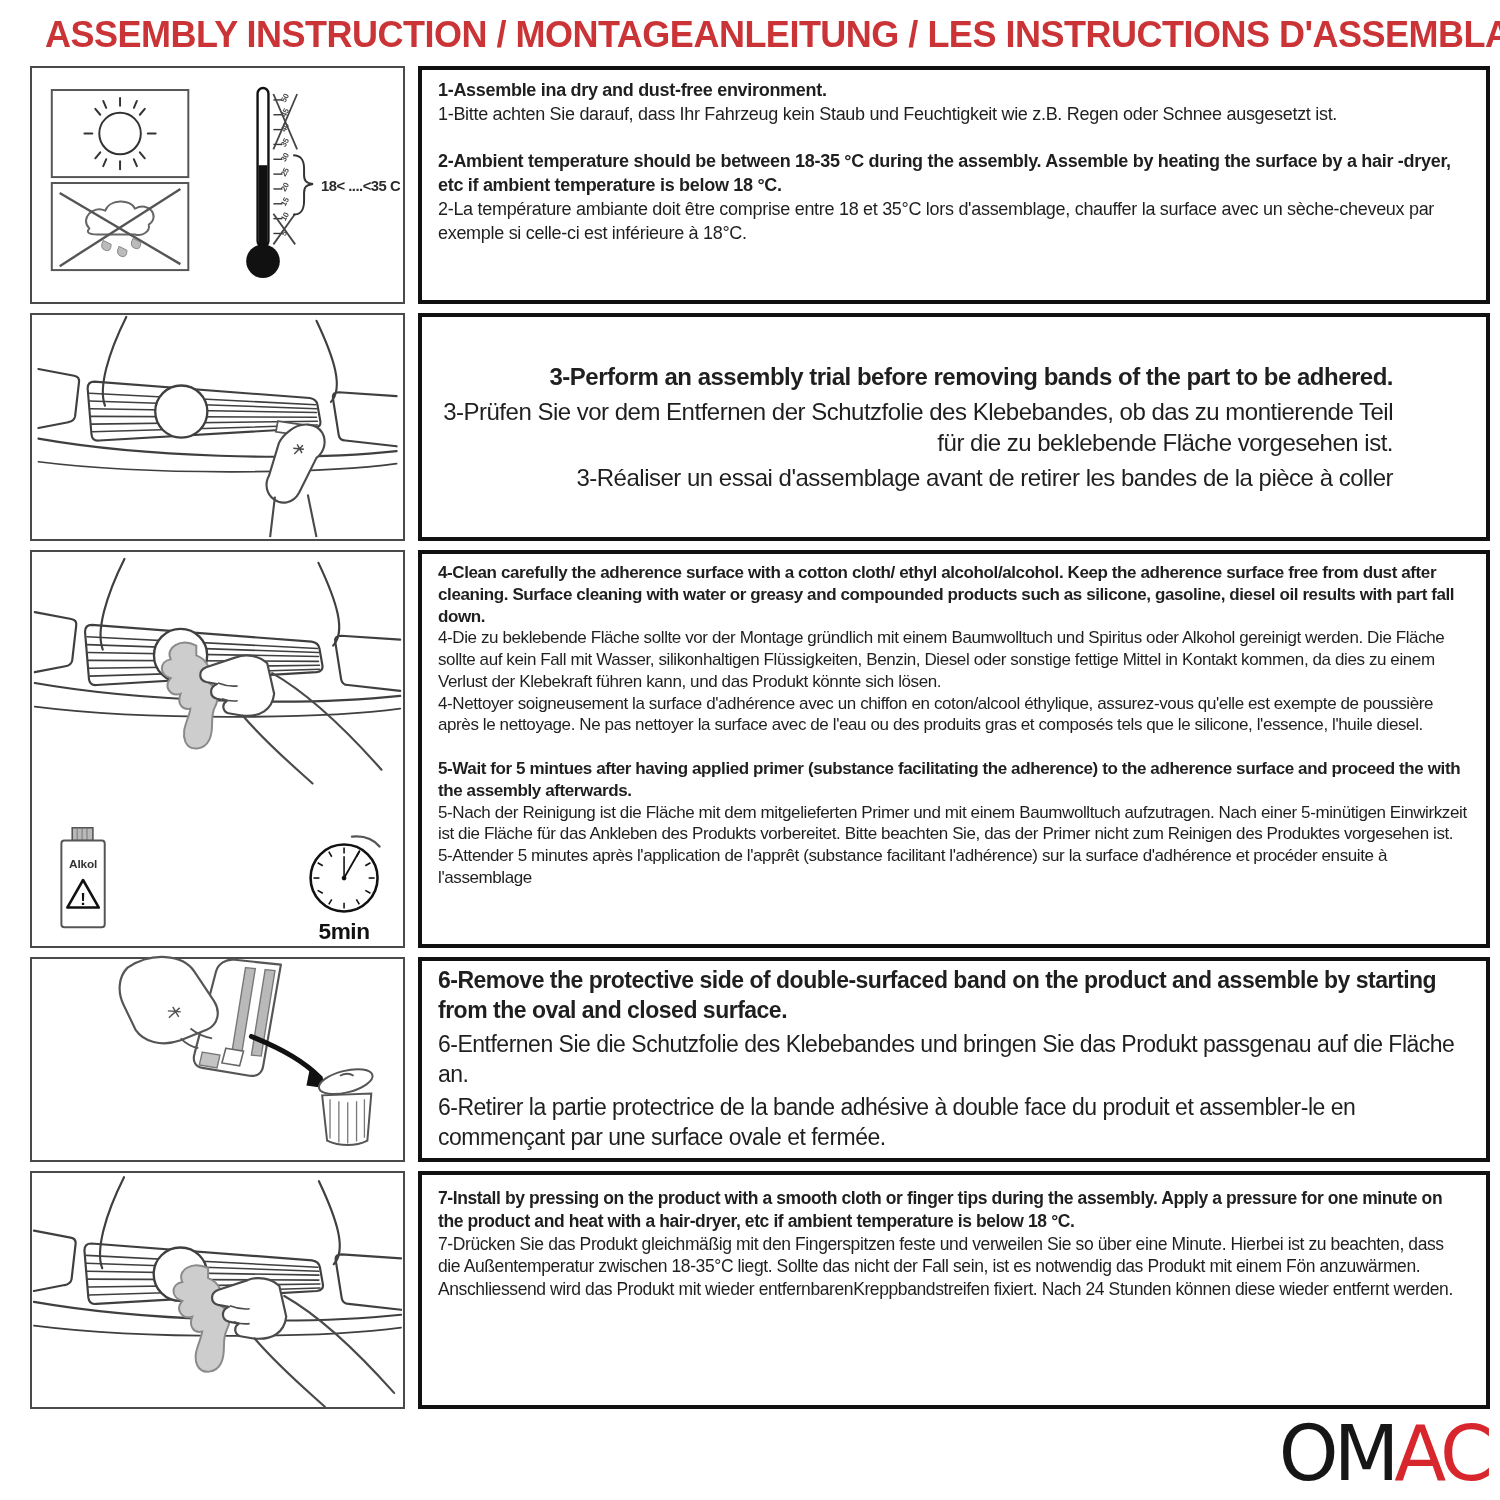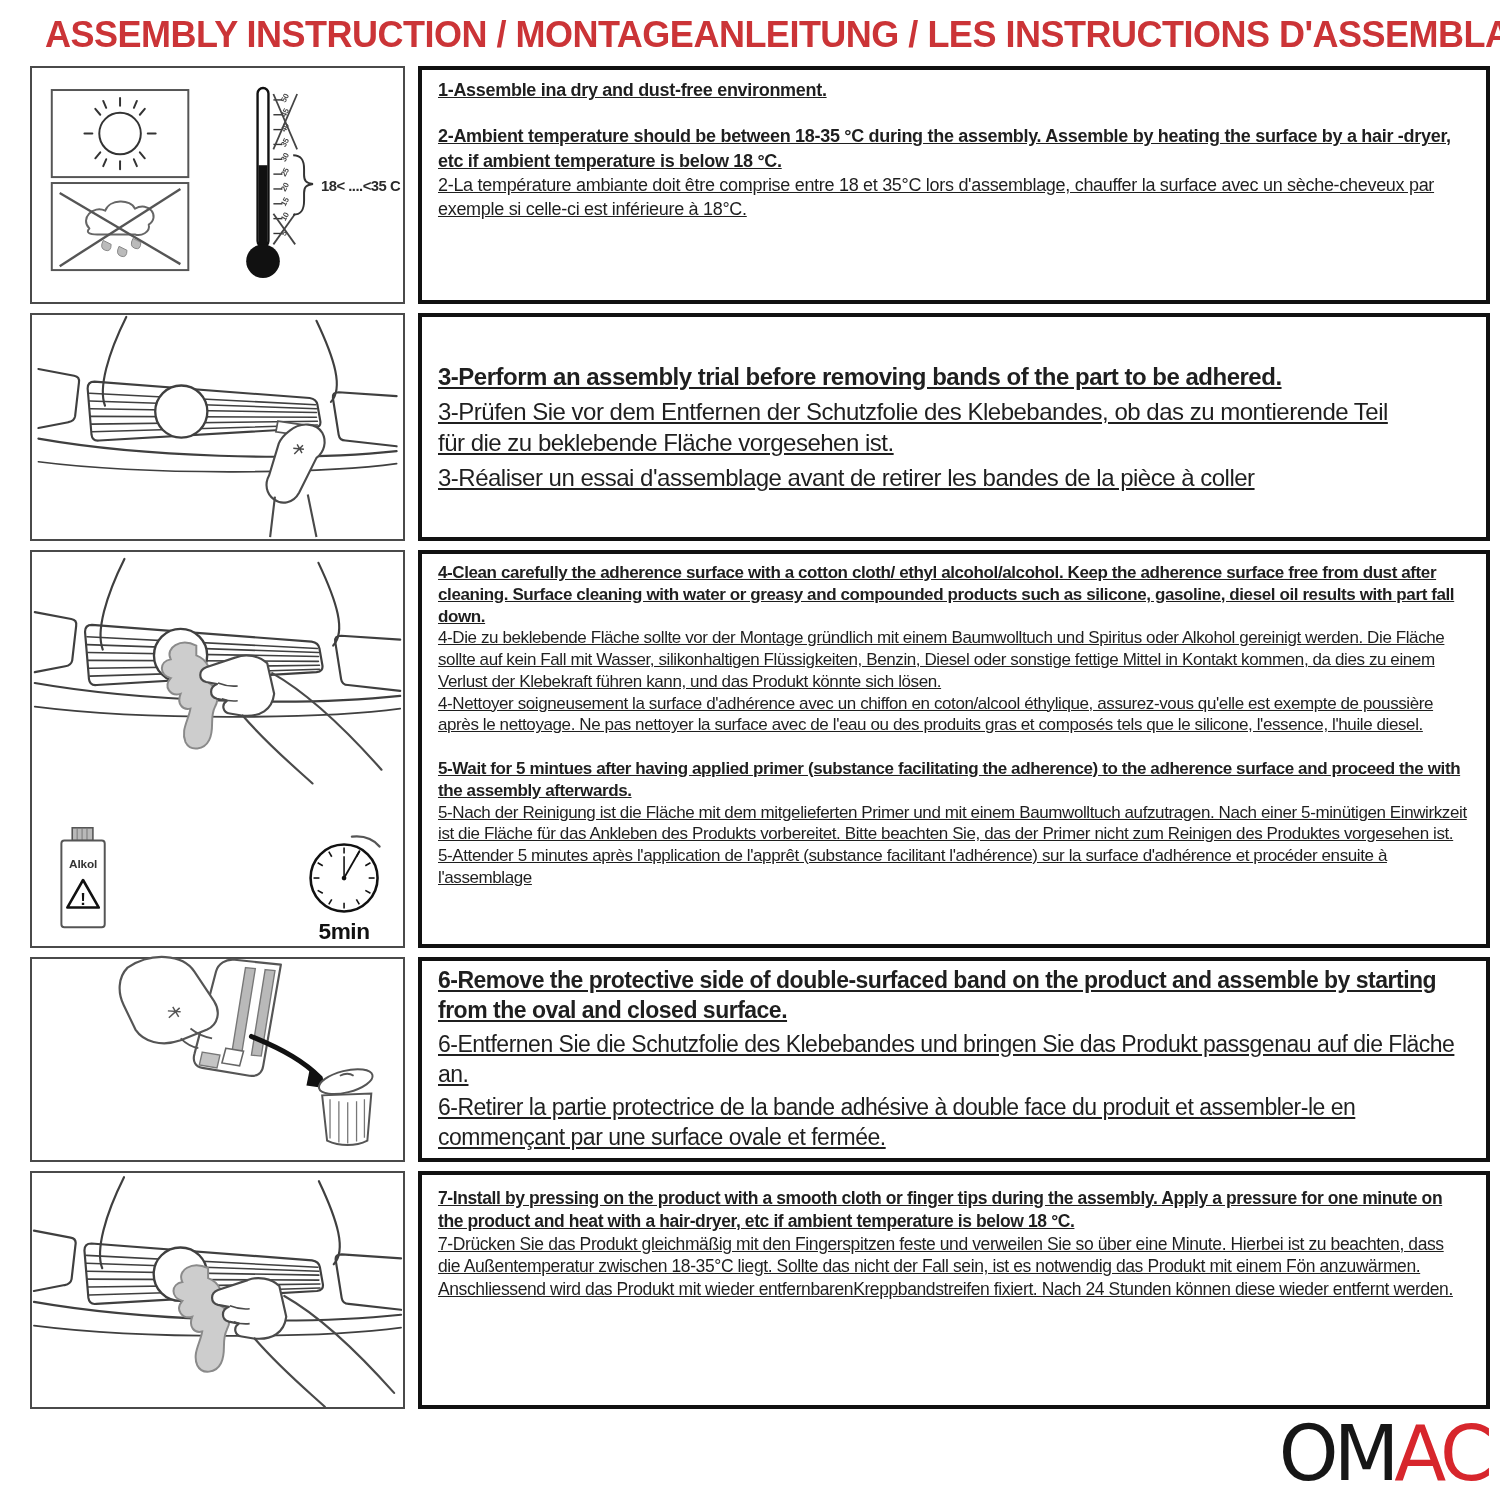--- a/index.html
+++ b/index.html
@@ -15,29 +15,29 @@
   }
   .row{display:flex;gap:13px;margin:0 10px 9px 30px;}
   .illus{
     width:375px;flex:none;border:2px solid #4a4a4a;background:#fff;
     display:flex;align-items:center;justify-content:center;box-sizing:border-box;
   }
   .textbox{
     flex:1;border:4px solid #111;background:#fff;box-sizing:border-box;
     padding:6px 16px;
   }
-  .textbox p{margin:0;text-decoration:underline;}
+  .textbox p{margin:0;}
   .b{font-weight:700;}
   .gap{margin-top:22px !important;}
   
   .r1{height:238px;}
   .r1 .textbox{font-size:18px;line-height:1.35;letter-spacing:-0.3px;padding-top:8px;}
   .r2{height:228px;}
   .r2 .textbox{display:flex;flex-direction:column;justify-content:center;font-size:24px;line-height:1.3;letter-spacing:-0.5px;}
-  .r2 .textbox p{max-width:955px;margin:2px 0;}
+  .r2 .textbox p{max-width:955px;margin:2px 0;text-align:right;}
   .r3{height:398px;}
   .r3 .textbox{font-size:17px;line-height:1.28;letter-spacing:-0.4px;padding-top:8px;}
   .r4{height:205px;}
   .r4 .textbox{display:flex;flex-direction:column;justify-content:center;font-size:23px;line-height:1.3;letter-spacing:-0.5px;}
   .r4 .textbox p{margin:2px 0;}
   .r5{height:238px;}
   .r5 .textbox{font-size:17.5px;line-height:1.3;letter-spacing:-0.4px;padding-top:12px;}
   svg{display:block;}
   .logo{
     position:absolute;right:12px;bottom:8px;background:#fff;
@@ -139,20 +139,21 @@
             <line x1="244" y1="145" x2="266" y2="176"></line>
               <line x1="266" y1="145" x2="244" y2="176"></line>
           </g>
           <path d="M 264,86 C 273,86 275,92 275,100 L 275,106 C 275,112 277,114 284,115 C 277,116 275,118 275,124 L 275,132 C 275,140 273,146 264,146" fill="none" stroke="#333" stroke-width="2"></path>
           <text x="292" y="122" font-size="15" font-weight="700" fill="#2b2b2b" letter-spacing="-0.5">18&lt; ....&lt;35 C</text>
         </g>
       </svg>
     </div>
     <div class="textbox">
       <p class="b">1-Assemble ina dry and dust-free environment.</p>
+      <p>1-Bitte achten Sie darauf, dass Ihr Fahrzeug kein Staub und Feuchtigkeit wie z.B. Regen oder Schnee ausgesetzt ist.</p>
       <p class="b gap">2-Ambient temperature should be between 18-35 °C  during the assembly. Assemble by heating the surface by a hair -dryer, etc if ambient temperature is below 18 °C.</p>
       <p>2-La température ambiante doit être comprise entre 18 et 35°C lors d'assemblage, chauffer la surface avec un sèche-cheveux par exemple si celle-ci est inférieure à 18°C.</p>
     </div>
   </div>
 
   <div class="row r2">
     <div class="illus">
       <svg width="371" height="224" viewBox="0 0 375 232">
         <use href="#carbase"></use>
         <g>

